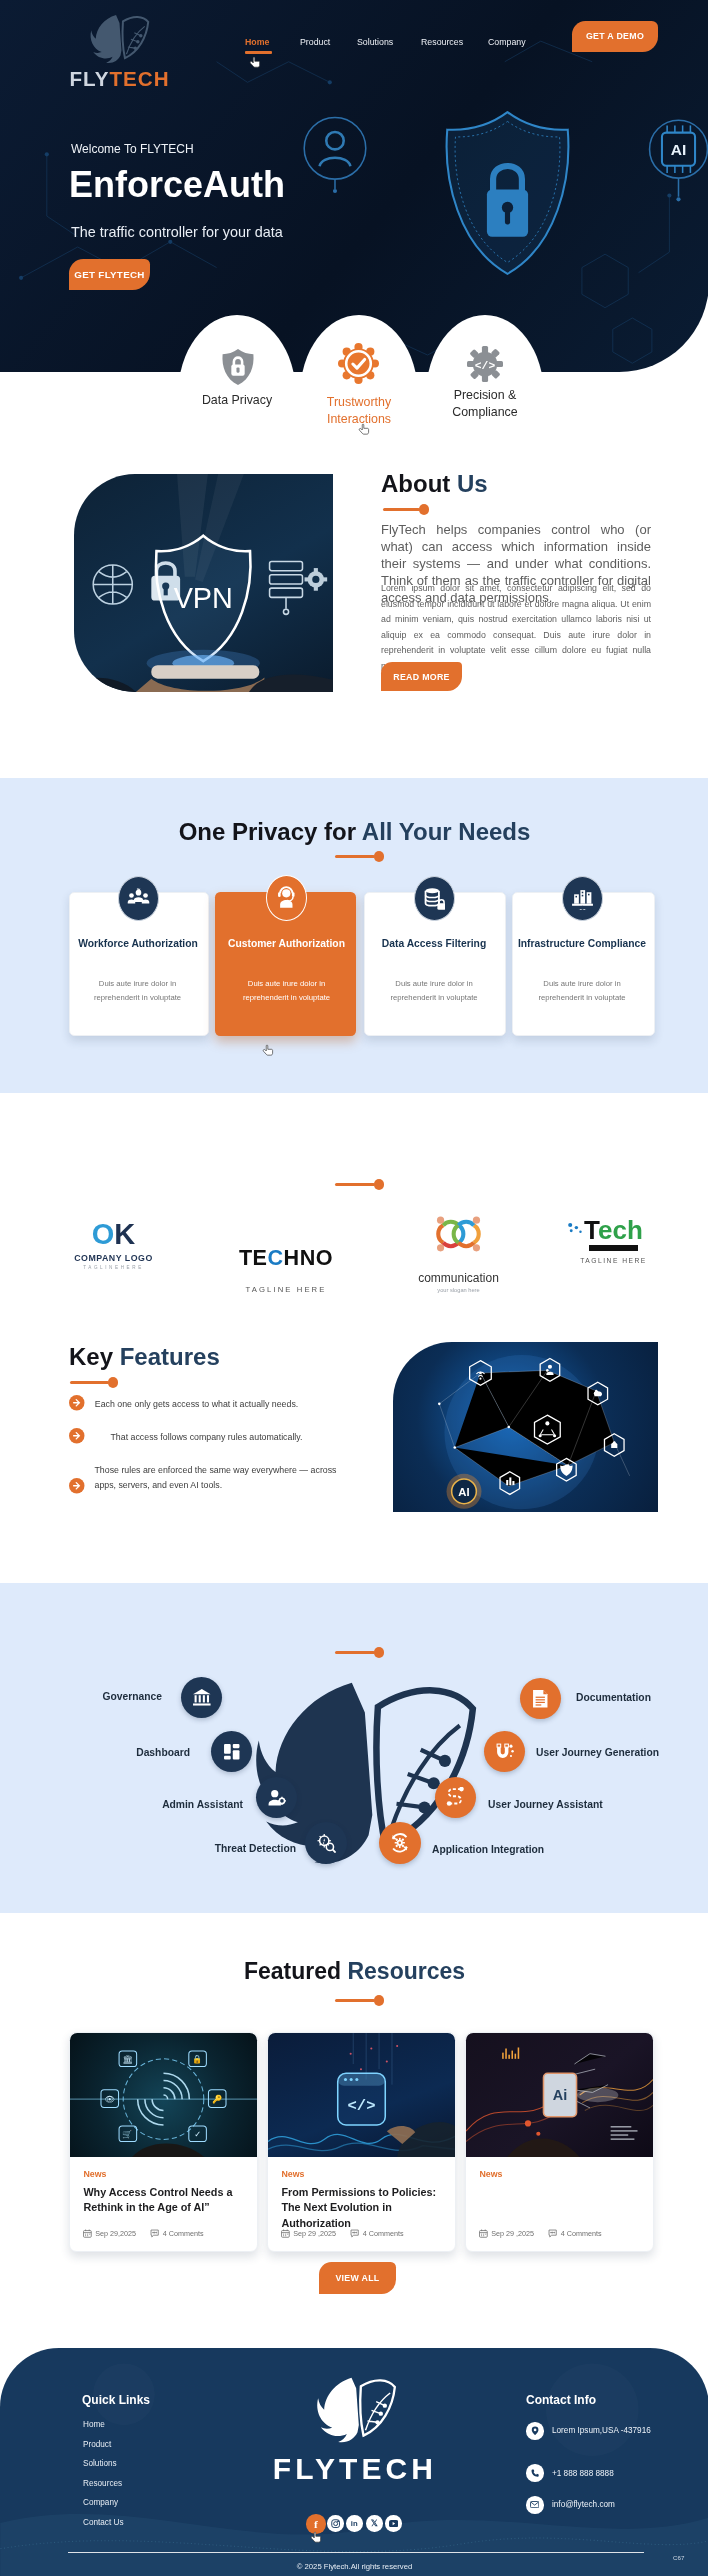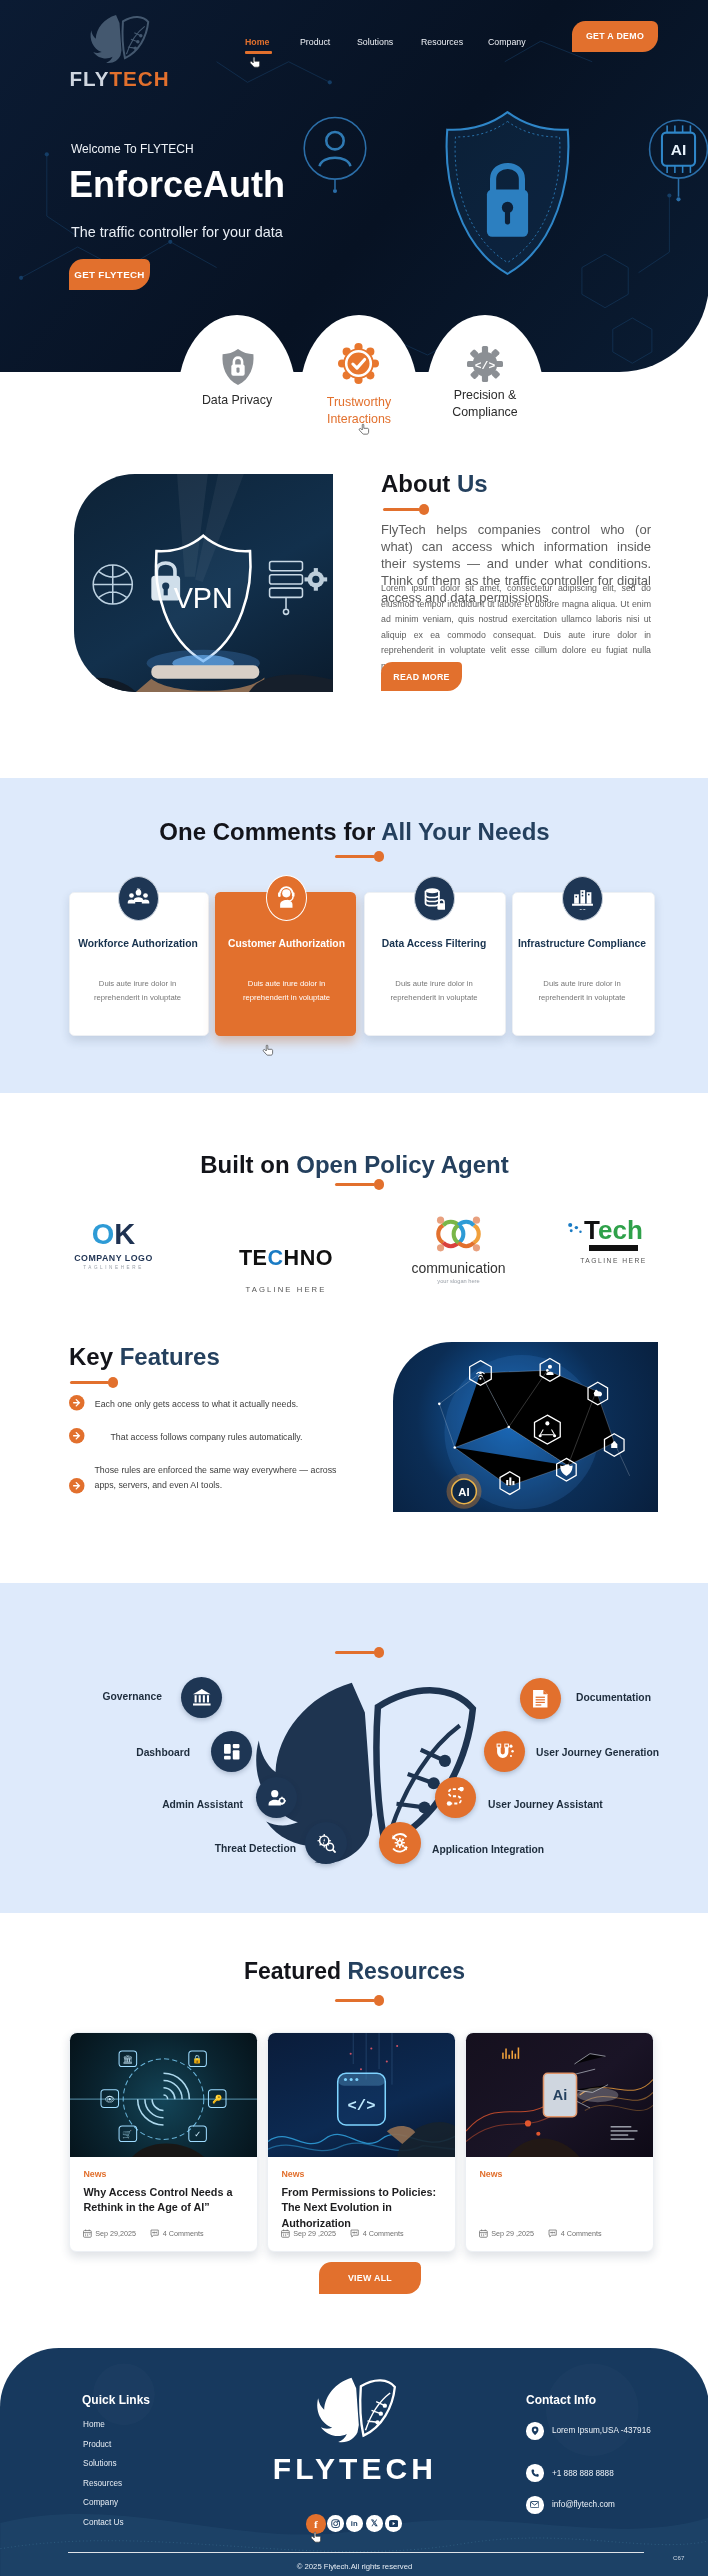--- a/index.html
+++ b/index.html
@@ -220,21 +220,21 @@
   <div class="ab divider" style="left:383px;top:504px;">
     <div class="bar" style="width:37px;"></div>
       <div class="dot"></div>
   </div>
   <div class="ab" style="left:381px;top:521px;width:270px;font-size:13px;line-height:17px;color:#5d5d5d;text-align:justify;">FlyTech helps companies control who (or what) can access which information inside their systems — and under what conditions. Think of them as the traffic controller for digital access and data permissions.</div>
   <div class="ab" style="left:381px;top:581px;width:270px;font-size:8.8px;line-height:15.5px;color:#5d5d5d;text-align:justify;">Lorem ipsum dolor sit amet, consectetur adipiscing elit, sed do eiusmod tempor incididunt ut labore et dolore magna aliqua. Ut enim ad minim veniam, quis nostrud exercitation ullamco laboris nisi ut aliquip ex ea commodo consequat. Duis aute irure dolor in reprehenderit in voluptate velit esse cillum dolore eu fugiat nulla pariatur.</div>
   <div class="ab btn" style="left:381px;top:662px;width:81px;height:29px;font-size:8.8px;border-radius:11.3px 4.1px 14.4px 0;">READ MORE</div>
 
   <div class="ab" style="left:0;top:778px;width:709px;height:315px;background:#DEEAFB;"></div>
   <div class="ab h2" style="left:0;top:818px;width:709px;text-align:center;font-size:24px;">
-    <span>One Comments for </span><span class="nv">All Your Needs</span>
+    <span>One Privacy for </span><span class="nv">All Your Needs</span>
   </div>
   <div class="ab divider" style="left:335px;top:851px;">
     <div class="bar" style="width:40px;"></div>
       <div class="dot"></div>
   </div>
 
   <div class="ab card" style="left:69px;top:892px;width:138px;height:142px;"></div>
   <div class="ab" style="left:215px;top:892px;width:141px;height:144px;background:#E2702D;border-radius:5.2px;box-shadow:0 5.2px 10.3px rgba(180,90,30,.35);"></div>
   <div class="ab card" style="left:364px;top:892px;width:140px;height:142px;"></div>
   <div class="ab card" style="left:512px;top:892px;width:141px;height:142px;"></div>
@@ -292,23 +292,20 @@
   <div class="ab" style="left:221px;top:936px;width:131px;text-align:center;font-size:10.3px;font-weight:700;color:#ffffff;line-height:15px;">Customer Authorization</div>
   <div class="ab" style="left:226px;top:977px;width:121px;text-align:center;font-size:7.7px;line-height:14.4px;color:#fff;">Duis aute irure dolor in reprehenderit in voluptate</div>
   <div class="ab" style="left:369px;top:936px;width:130px;text-align:center;font-size:10.3px;font-weight:700;color:#17324e;line-height:15px;">Data Access Filtering</div>
   <div class="ab" style="left:374px;top:977px;width:120px;text-align:center;font-size:7.7px;line-height:14.4px;color:#777;">Duis aute irure dolor in reprehenderit in voluptate</div>
   <div class="ab" style="left:517px;top:936px;width:130px;text-align:center;font-size:10.3px;font-weight:700;color:#17324e;line-height:15px;">Infrastructure Compliance</div>
   <div class="ab" style="left:522px;top:977px;width:120px;text-align:center;font-size:7.7px;line-height:14.4px;color:#777;">Duis aute irure dolor in reprehenderit in voluptate</div>
   <svg class="ab cursor" style="left:262px;top:1044px;" viewBox="0 0 24 24">
     <path d="M9 2c-.8 0-1.4.6-1.4 1.4v9.1l-2-2c-.9-.9-2.3-.9-3 0-.6.6-.6 1.6 0 2.3l5.6 6.2c.6.7 1.5 1 2.4 1h5.2c1.8 0 3.2-1.4 3.2-3.2v-5.3c0-1.1-.9-2-2-2h-6.6V3.4C10.4 2.6 9.8 2 9 2z" fill="#fff" stroke="#333" stroke-width="1.2"></path>
     </svg>
 
-  <div class="ab h2" style="left:0;top:1151px;width:709px;text-align:center;font-size:24px;">
-    <span>Built on </span><span class="nv">Open Policy Agent</span>
-  </div>
   <div class="ab divider" style="left:335px;top:1179px;">
     <div class="bar" style="width:40px;"></div>
       <div class="dot"></div>
   </div>
 
   <div class="ab" style="left:62px;top:1219px;width:103px;text-align:center;">
     <div style="font-size:29px;font-weight:800;line-height:31px;">
       <span style="color:#2E9BD6;">O</span><span style="color:#1E3252;">K</span>
     </div>
     <div style="font-size:8.8px;font-weight:700;color:#1E3252;letter-spacing:0.5px;margin-top:3.1px;">COMPANY LOGO</div>
@@ -332,21 +329,21 @@
         <path d="M55 22 a20 20 0 0 1 30 0" stroke="#2E9BD6"></path>
         <path d="M85 56 a20 20 0 0 1 -30 0" stroke="#E2702D"></path>
       </g>
       <g fill="#E8A07E">
           <circle cx="20" cy="12" r="7"></circle>
           <circle cx="90" cy="12" r="7"></circle>
           <circle cx="20" cy="66" r="7"></circle>
           <circle cx="90" cy="66" r="7"></circle>
         </g>
     </svg>
-    <div style="font-size:14px;color:#333;margin-top:4px;">communication</div>
+    <div style="font-size:12px;color:#333;margin-top:15px;">communication</div>
     <div style="font-size:5.7px;color:#9aa0a8;margin-top:2.1px;">your slogan here</div>
   </div>
   <div class="ab" style="left:562px;top:1216px;width:103px;text-align:center;">
     <svg width="31" height="11.3" viewBox="0 0 60 22" style="position:absolute;left:4.1px;top:7.2px;">
       <g fill="#1A7BC4">
           <circle cx="8" cy="4" r="4"></circle>
           <circle cx="20" cy="9" r="3.4"></circle>
           <circle cx="10" cy="15" r="2.8"></circle>
           <circle cx="28" cy="17" r="2.4"></circle>
         </g>
@@ -741,21 +738,21 @@
             <path d="M2 2 h14 v10 h-9 l-3.5 3.5 v-3.5 h-1.5 Z"></path>
             <circle cx="6" cy="7" r=".9" fill="#777"></circle>
             <circle cx="9" cy="7" r=".9" fill="#777"></circle>
             <circle cx="12" cy="7" r=".9" fill="#777"></circle>
           </svg>
         <span>4 Comments</span>
       </div>
     </div>
   </div>
 
-  <div class="ab btn" style="left:319px;top:2262px;width:102px;height:32px;font-size:8.8px;border-radius:12.4px 5.2px 14.4px 0;">VIEW ALL</div>
+  <div class="ab btn" style="left:319px;top:2262px;width:77px;height:32px;font-size:8.8px;border-radius:12.4px 5.2px 14.4px 0;">VIEW ALL</div>
 
   <div class="ab" style="left:0;top:2348px;width:709px;height:228px;background:#17395E;border-radius:59px 59px 0 0;overflow:hidden;">
     <svg class="ab" width="709" height="228" style="left:0;top:0;" viewBox="0 0 1376 443">
       <path d="M0 340 C250 280 480 400 720 350 C960 300 1180 390 1376 330 L1376 443 L0 443 Z" fill="rgba(120,200,230,0.06)"></path>
       <path d="M0 390 C300 340 600 430 900 380 C1100 348 1260 400 1376 375" stroke="rgba(130,210,240,0.18)" fill="none" stroke-width="2" stroke-dasharray="2 5"></path>
       <circle cx="1150" cy="120" r="90" fill="rgba(255,255,255,0.02)"></circle>
       <circle cx="240" cy="90" r="60" fill="rgba(255,255,255,0.02)"></circle>
     </svg>
 
     <div class="ab" style="left:82px;top:45px;color:#fff;font-size:12px;font-weight:700;">Quick Links</div>

